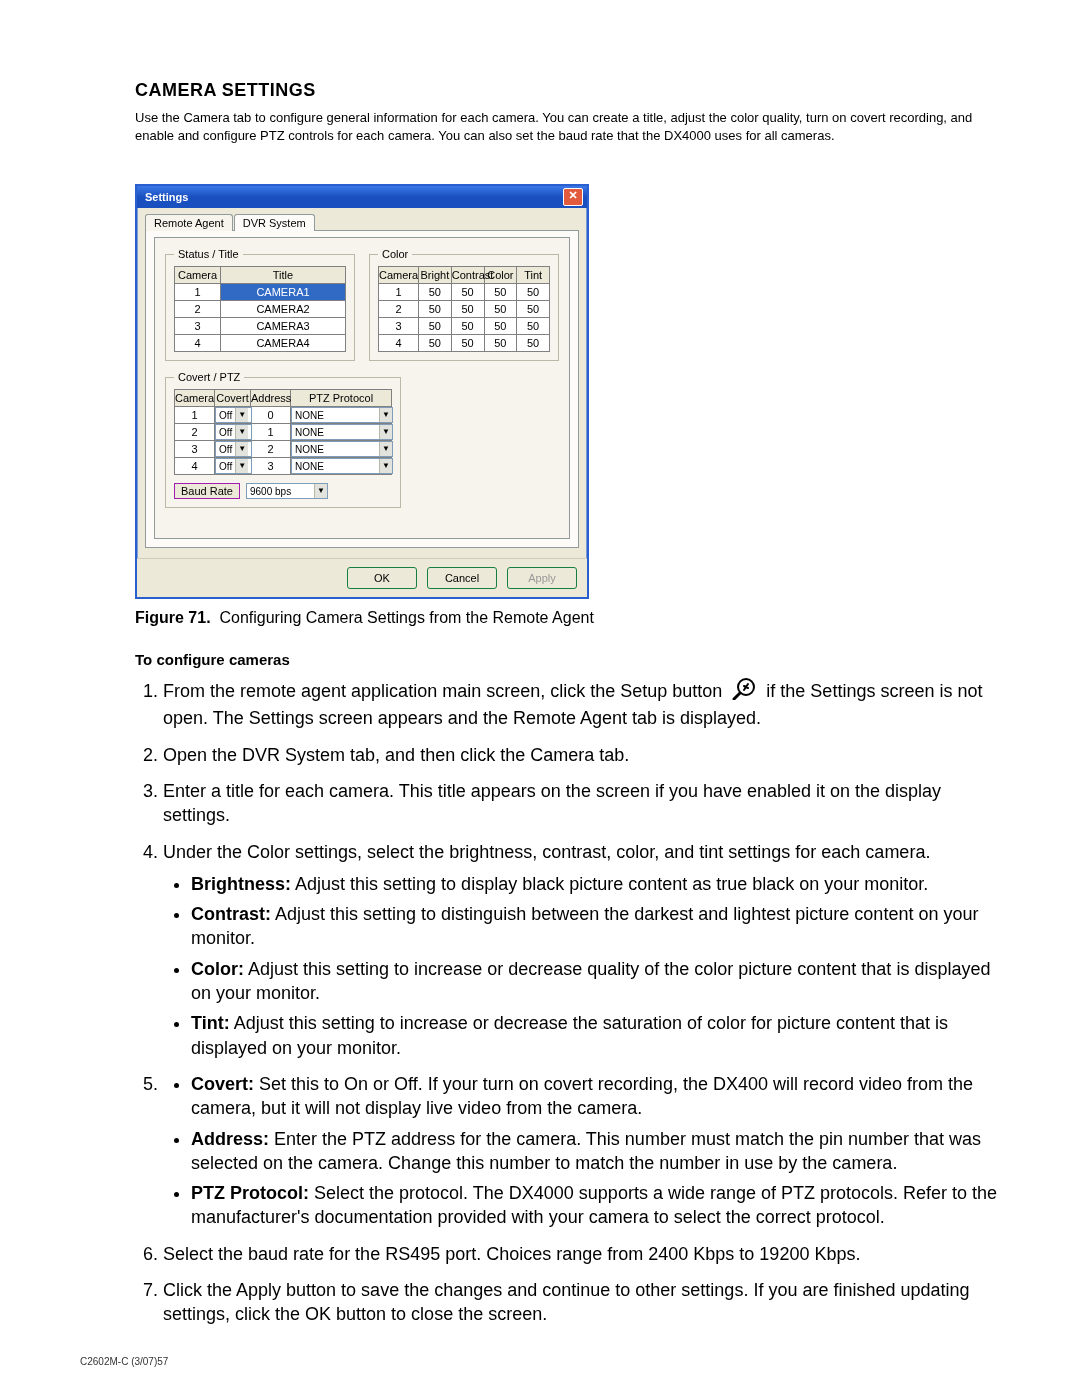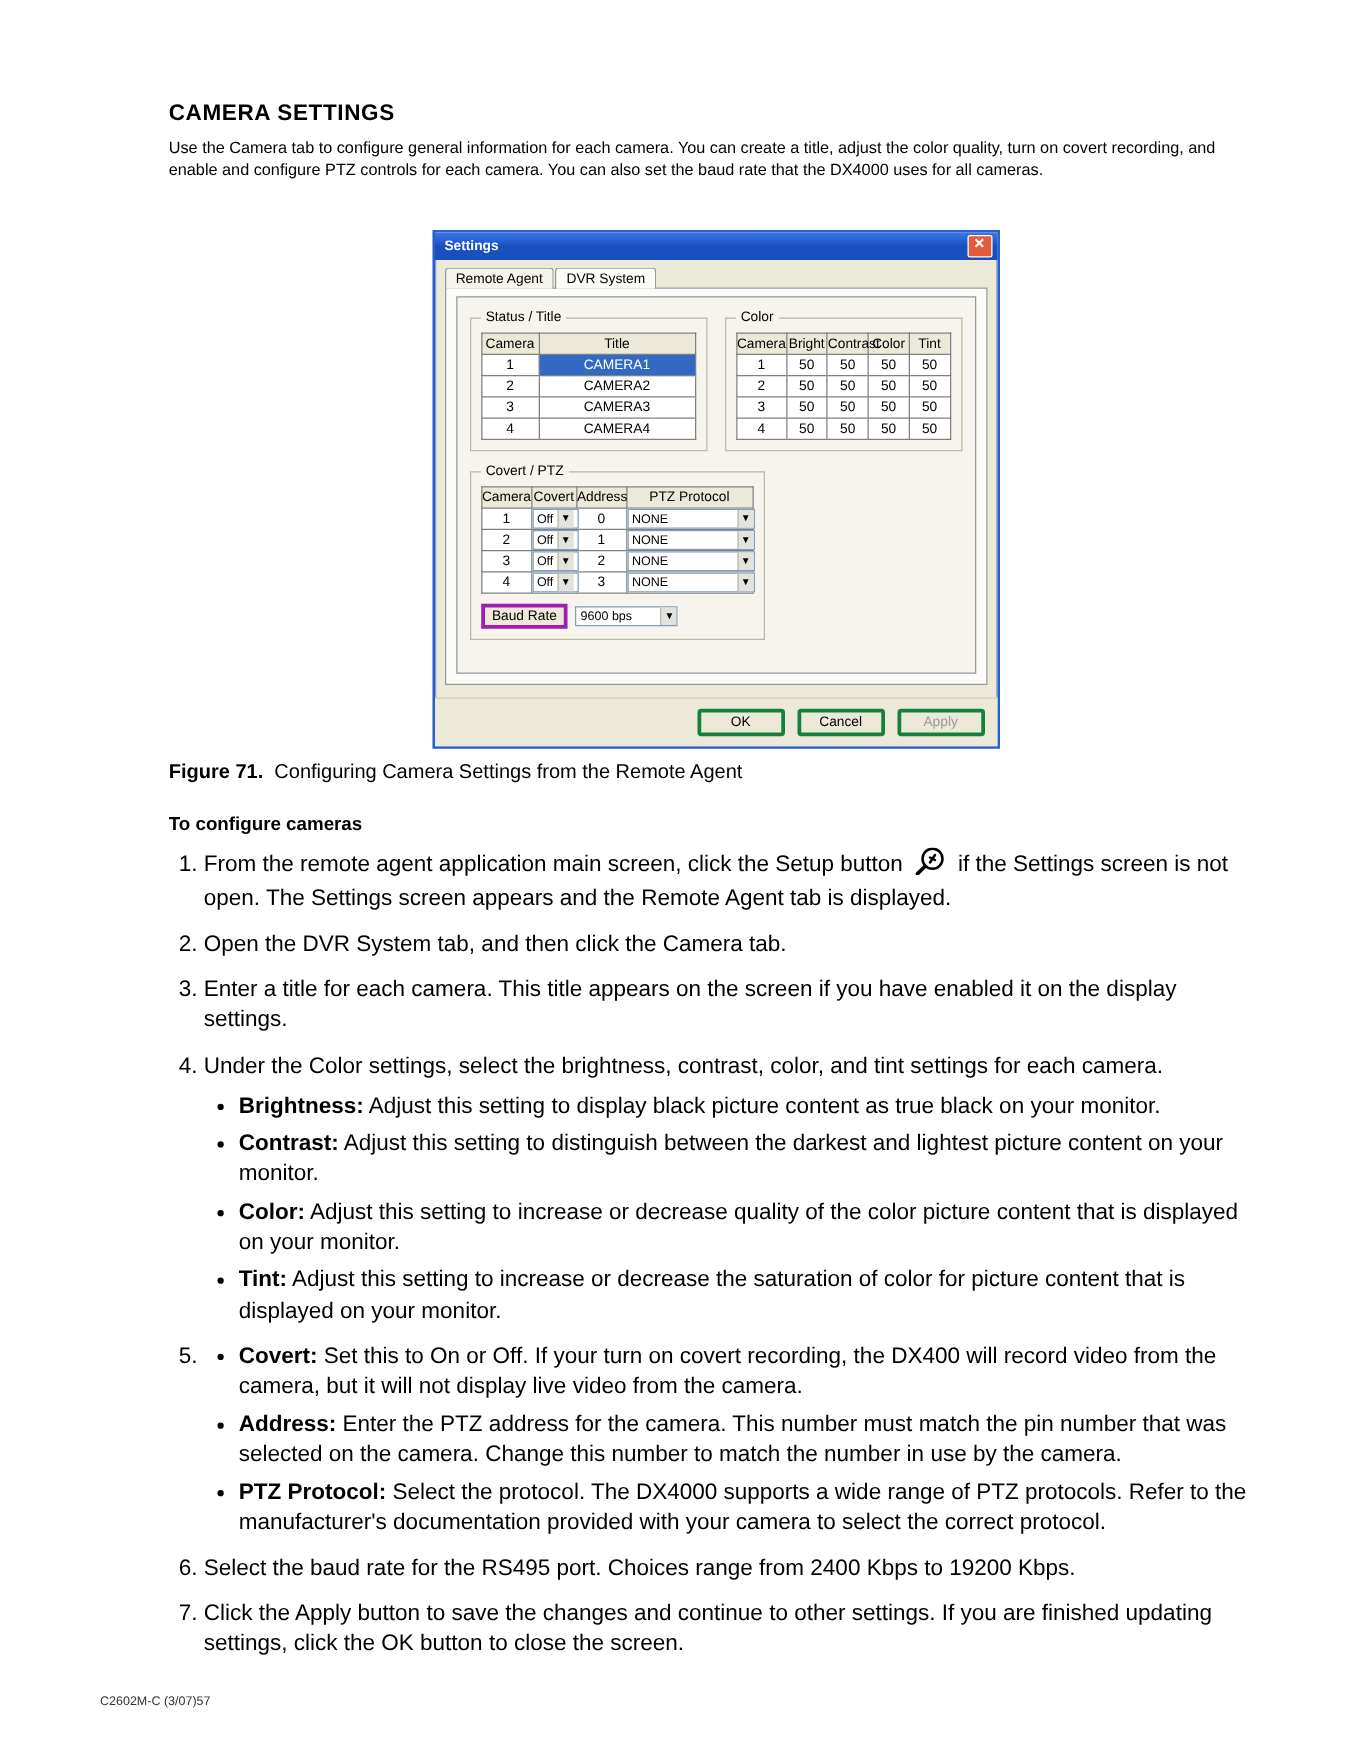--- a/index.html
+++ b/index.html
@@ -23,21 +23,20 @@
     letter-spacing: 0.5px;
     margin: 0 0 8px 0;
   }
   p.intro {
     font-size: 13px;
     line-height: 1.35;
     margin: 0 0 18px 0;
   }
   .screenshot-wrap {
     display: flex;
-    justify-content: center;
     margin-bottom: 10px;
     margin-top: 40px;
   }
   
   .dialog {
     width: 450px;
     border: 2px solid #2a5fd0;
     background: #ece9d8;
     font-family: Tahoma, Arial, sans-serif;
     font-size: 11px;
@@ -157,37 +156,37 @@
   }
   .ptz-row td { background: #fff; }
   .baud-row {
     display: flex;
     align-items: center;
     gap: 6px;
     margin-top: 8px;
     font-size: 11px;
   }
   .baud-label {
-    border: 3px solid #a21caf;
+    border: 1px solid #a21caf;
     background: #ece9d8;
     padding: 1px 6px;
   }
   .dlg-buttons {
     display: flex;
     justify-content: flex-end;
     gap: 10px;
     padding: 8px 10px;
     background: #ece9d8;
     border-top: 1px solid #d0cdba;
   }
   .dlg-buttons button {
     width: 70px;
     height: 22px;
     font-size: 11px;
-    border: 3px solid #15803d;
+    border: 1px solid #15803d;
     background: #ece9d8;
     border-radius: 3px;
   }
   .dlg-buttons button.disabled { color: #999; }
   .figcap {
     text-align: left;
     font-size: 16px;
     margin: 10px 0 24px 0;
   }
   .figcap b { font-weight: bold; }

